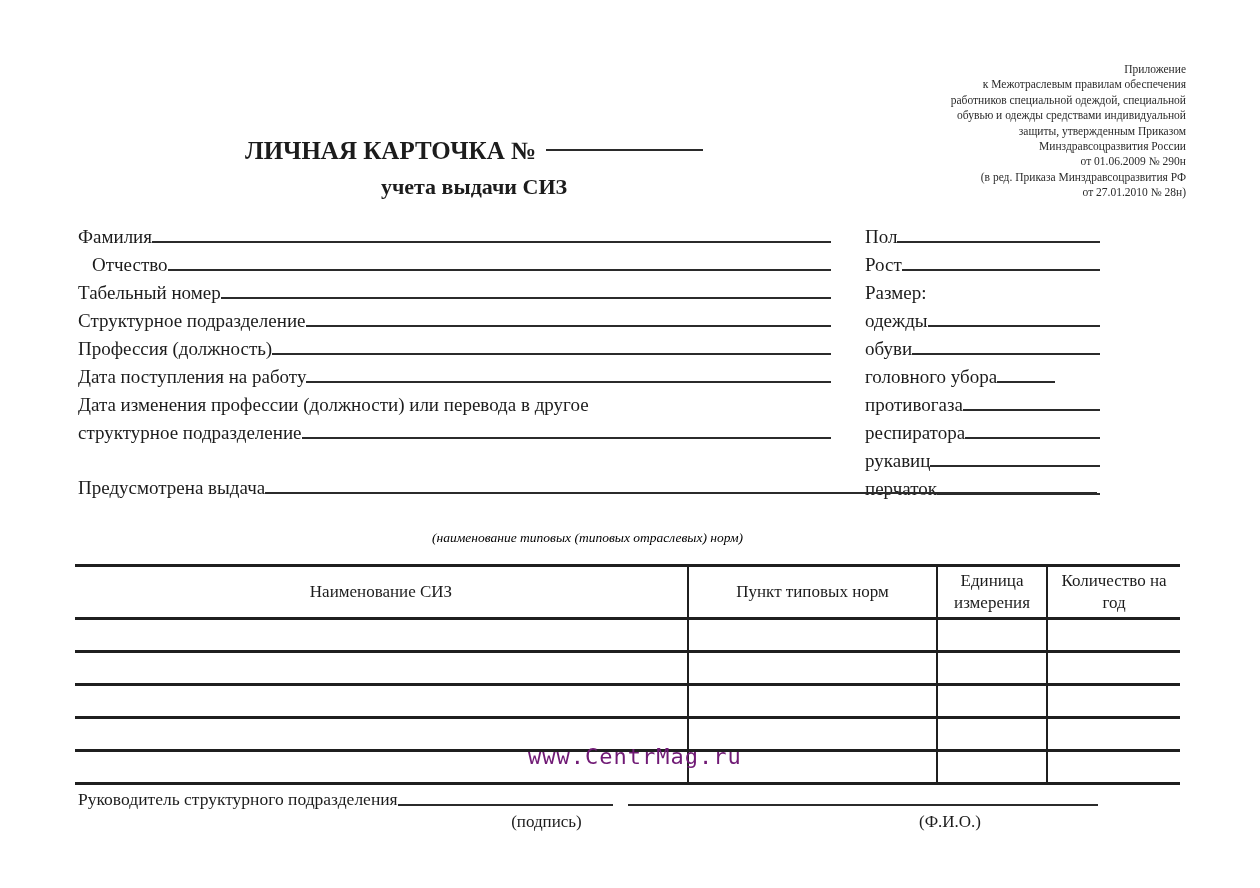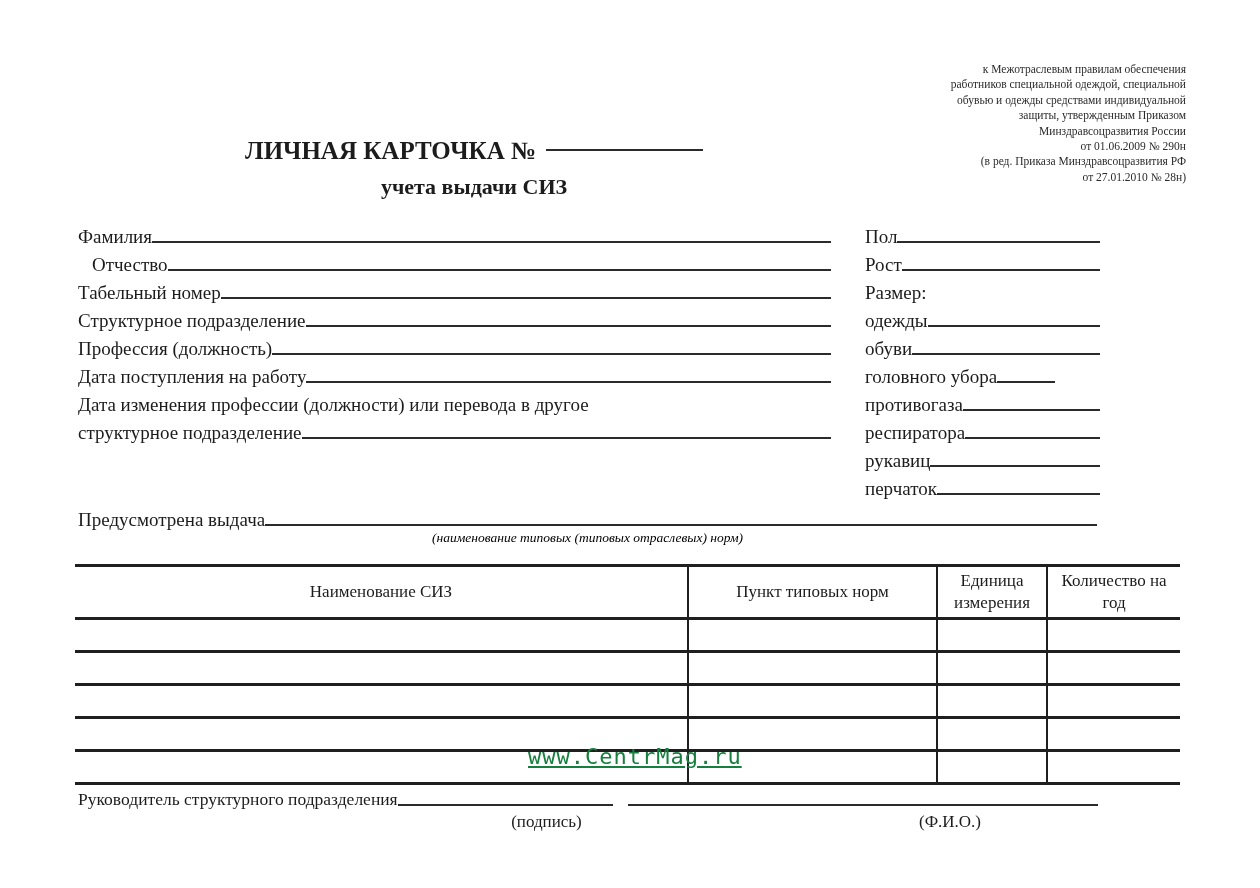--- a/index.html
+++ b/index.html
@@ -23,21 +23,21 @@
   .flabel { line-height:21px; }
   .blank { border-bottom:2px solid #2b2b2b; margin-bottom:4px; min-height:1px; }
   .grow { flex:1; }
   .fields-left  { position:absolute; left:78px;  top:219px; width:753px; }
   .fields-right { position:absolute; left:865px; top:219px; width:235px; }
   .seg1 { display:flex; flex:0 0 377px; align-items:flex-end; }
   .seg-gap { flex:0 0 14px; }
   .seg2 { display:flex; flex:1; align-items:flex-end;margin-top:28px; }
   .short-right { margin-right:45px; }
   
-  .issue-row { position:absolute; left:78px; top:502px; width:1019px; }
+  .issue-row { position:absolute; left:78px; top:470px; width:1019px; }
   .issue-caption {
     position:absolute; left:78px; top:530px; width:1019px;
     text-align:center; font-style:italic; font-size:13.5px; color:#000000;
   }
   
   table.siz { position:absolute; left:75px; top:564px; width:1105px;
     border-collapse:collapse; table-layout:fixed; border-top:3px solid #1f1f1f; }
   table.siz th, table.siz td { padding:0 8px; }
   table.siz th {
     height:50px; font-size:17px; font-weight:normal; text-align:center;
@@ -58,20 +58,21 @@
   .fio-blank { flex:1; }
   .caption-sig { position:absolute; left:439px; top:812px; width:215px; text-align:center; font-size:17px; }
   .caption-fio { position:absolute; left:850px; top:812px; width:200px; text-align:center; font-size:17px; }
 </style>
 </head>
 <body>
 
 <div class="page">
 
   <div class="appendix">
+    <div>Приложение</div>
     <div>к Межотраслевым правилам обеспечения</div>
     <div>работников специальной одеждой, специальной</div>
     <div>обувью и одежды средствами индивидуальной</div>
     <div>защиты, утвержденным Приказом</div>
     <div>Минздравсоцразвития России</div>
     <div>от 01.06.2009 № 290н</div>
     <div>(в ред. Приказа Минздравсоцразвития РФ</div>
     <div>от 27.01.2010 № 28н)</div>
   </div>
 
@@ -210,21 +211,21 @@
       </tr>
       <tr>
         <td></td>
         <td></td>
         <td></td>
         <td></td>
       </tr>
     </tbody>
   </table>
 
-  <div class="watermark" style="color: #15803d; text-decoration: underline;">www.CentrMag.ru</div>
+  <div class="watermark" style="color: #701a75;">www.CentrMag.ru</div>
 
   <div class="footer-row">
     <span class="flabel">Руководитель структурного подразделения</span>
     <span class="blank sig-blank"></span>
     <span class="footer-gap"></span>
     <span class="blank fio-blank"></span>
   </div>
   <div class="caption-sig">(подпись)</div>
   <div class="caption-fio">(Ф.И.О.)</div>
 

